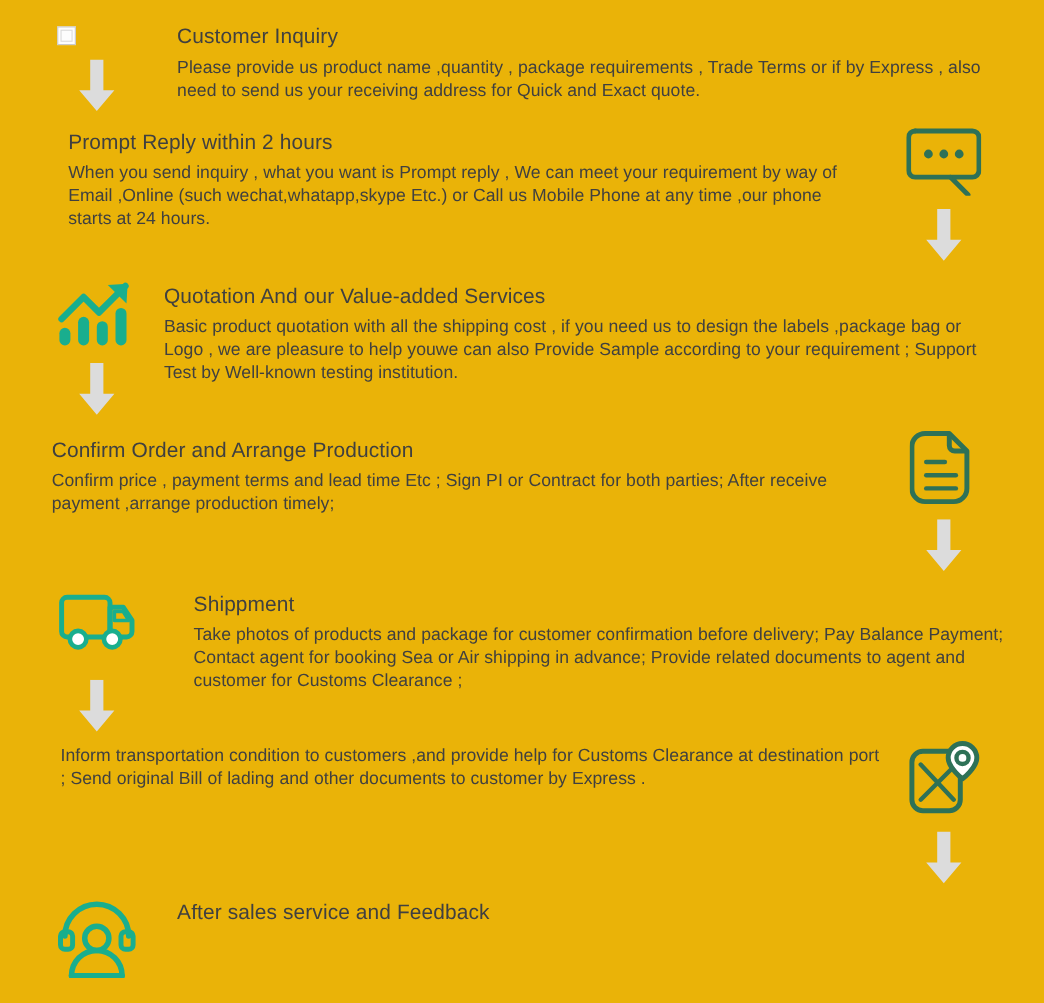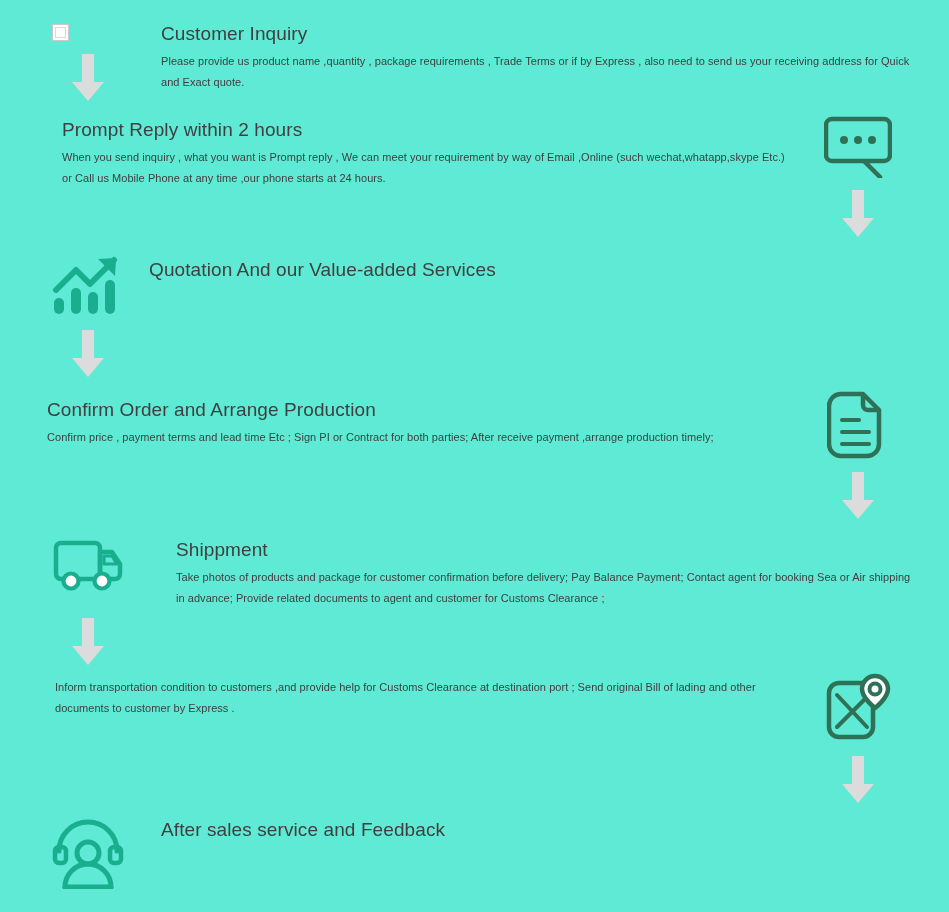--- a/index.html
+++ b/index.html
@@ -13,21 +13,21 @@
     height: 912px;
     font-family: "Liberation Sans", sans-serif;
     color: #3c3c3c;
     overflow: hidden;
     position: relative;
   }
   .page {
     position: relative;
     width: 949px;
     height: 912px;
-    background: #5eead4;
+    background: #eab308;
   }
 
   
   .step {
     position: absolute;
     display: block;
   }
   .icon-col {
     position: absolute;
     width: 80px;
@@ -52,21 +52,21 @@
   }
   .step-title {
     font-size: 19px;
     font-weight: 400;
     color: #404040;
     line-height: 26px;
     margin: 0 0 4px 0;
     letter-spacing: 0.1px;
   }
   .step-desc {
-    font-size: 11px;
+    font-size: 16px;
     font-weight: 400;
     color: #404040;
     line-height: 21px;
     margin: 0;
     letter-spacing: 0.05px;
   }
 
   
   .broken-img {
     width: 15px;
@@ -145,20 +145,21 @@
         </svg>
       </div>
       <div class="arrow-box" style="margin-top:8px;">
         <svg width="40" height="50" viewBox="0 0 40 50" aria-hidden="true">
           <polygon points="14,0 26,0 26,28 36,28 20,47 4,28 14,28" fill="#DCDCDC"></polygon>
         </svg>
       </div>
     </div>
     <div class="text-col" style="left:149px; top:257px; width:750px;">
       <h3 class="step-title">Quotation And our Value-added Services</h3>
+      <p class="step-desc">Basic product quotation with all the shipping cost , if you need us to design the labels ,package bag or Logo , we are pleasure to help youwe can also Provide Sample according to your requirement ; Support Test by Well-known testing institution.</p>
     </div>
   </div>
 
   <div class="step">
     <div class="icon-col" style="left:822px; top:390px;">
       <div class="icon-box">
         <svg width="62" height="70" viewBox="0 0 62 70" aria-hidden="true">
           <path d="M14 3 h22 l16 16 v34 a12 12 0 0 1 -12 12 h-26 a12 12 0 0 1 -12 -12 v-38 a12 12 0 0 1 12 -12 z" fill="none" stroke="#2E7157" stroke-width="4.5" stroke-linejoin="round"></path>
           <path d="M36 3 v11 a5 5 0 0 0 5 5 h11" fill="none" stroke="#2E7157" stroke-width="4.5" stroke-linejoin="round"></path>
           <line x1="15" y1="29" x2="32" y2="29" stroke="#2E7157" stroke-width="4" stroke-linecap="round"></line>

